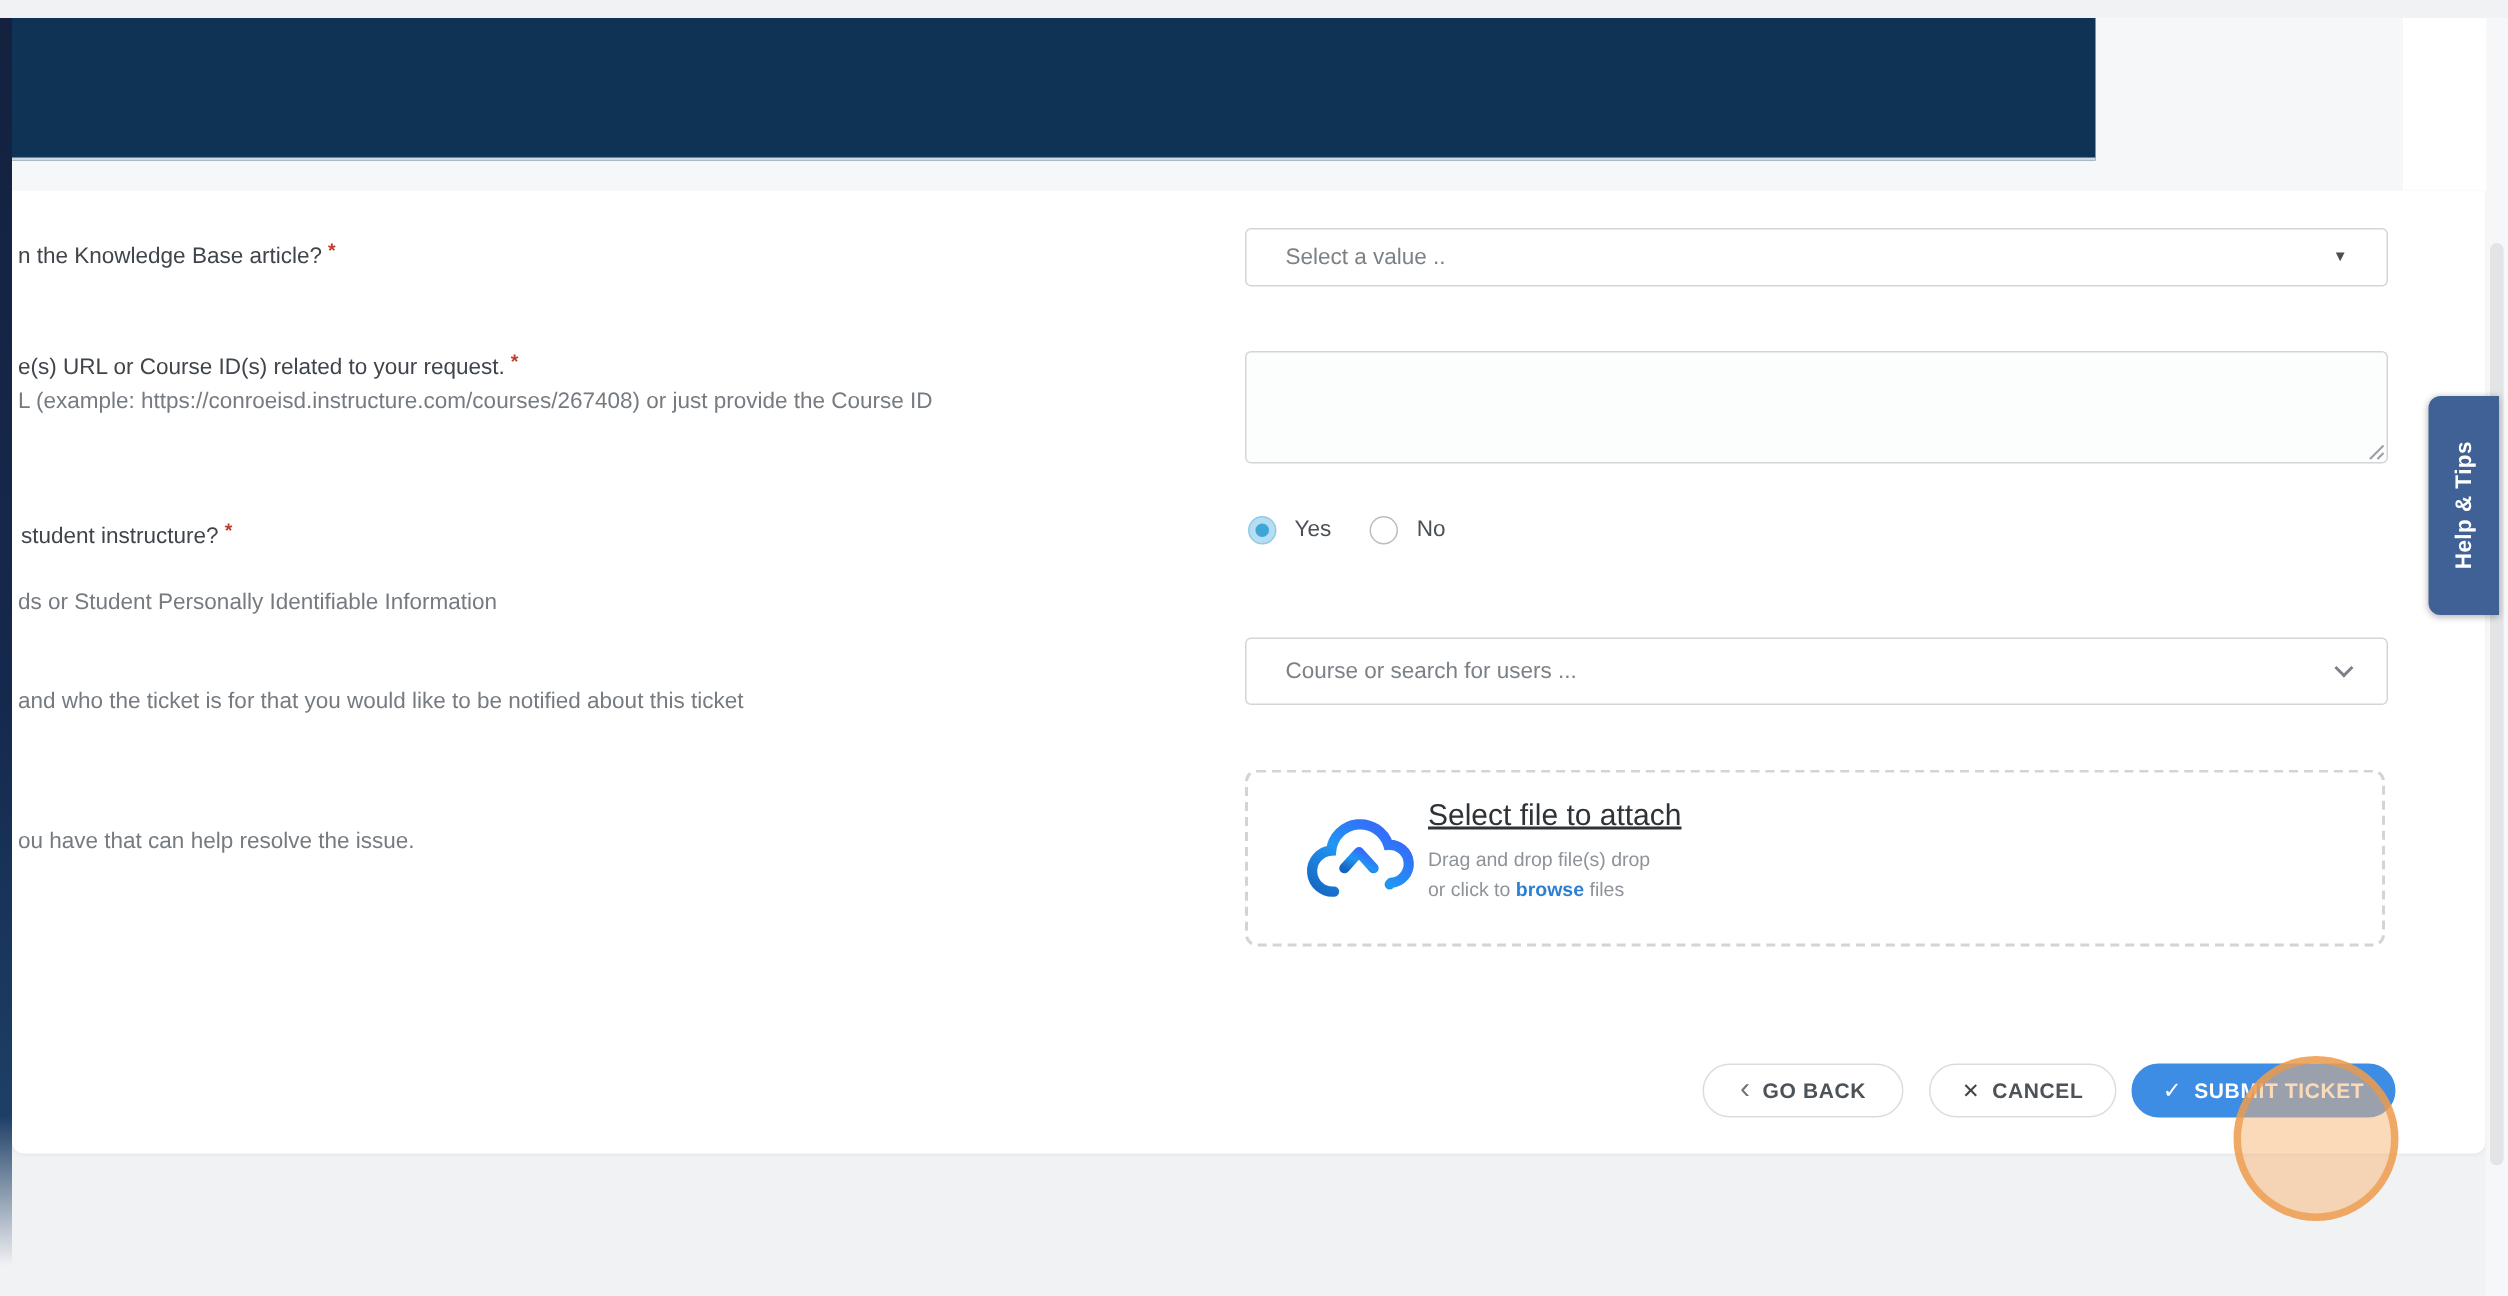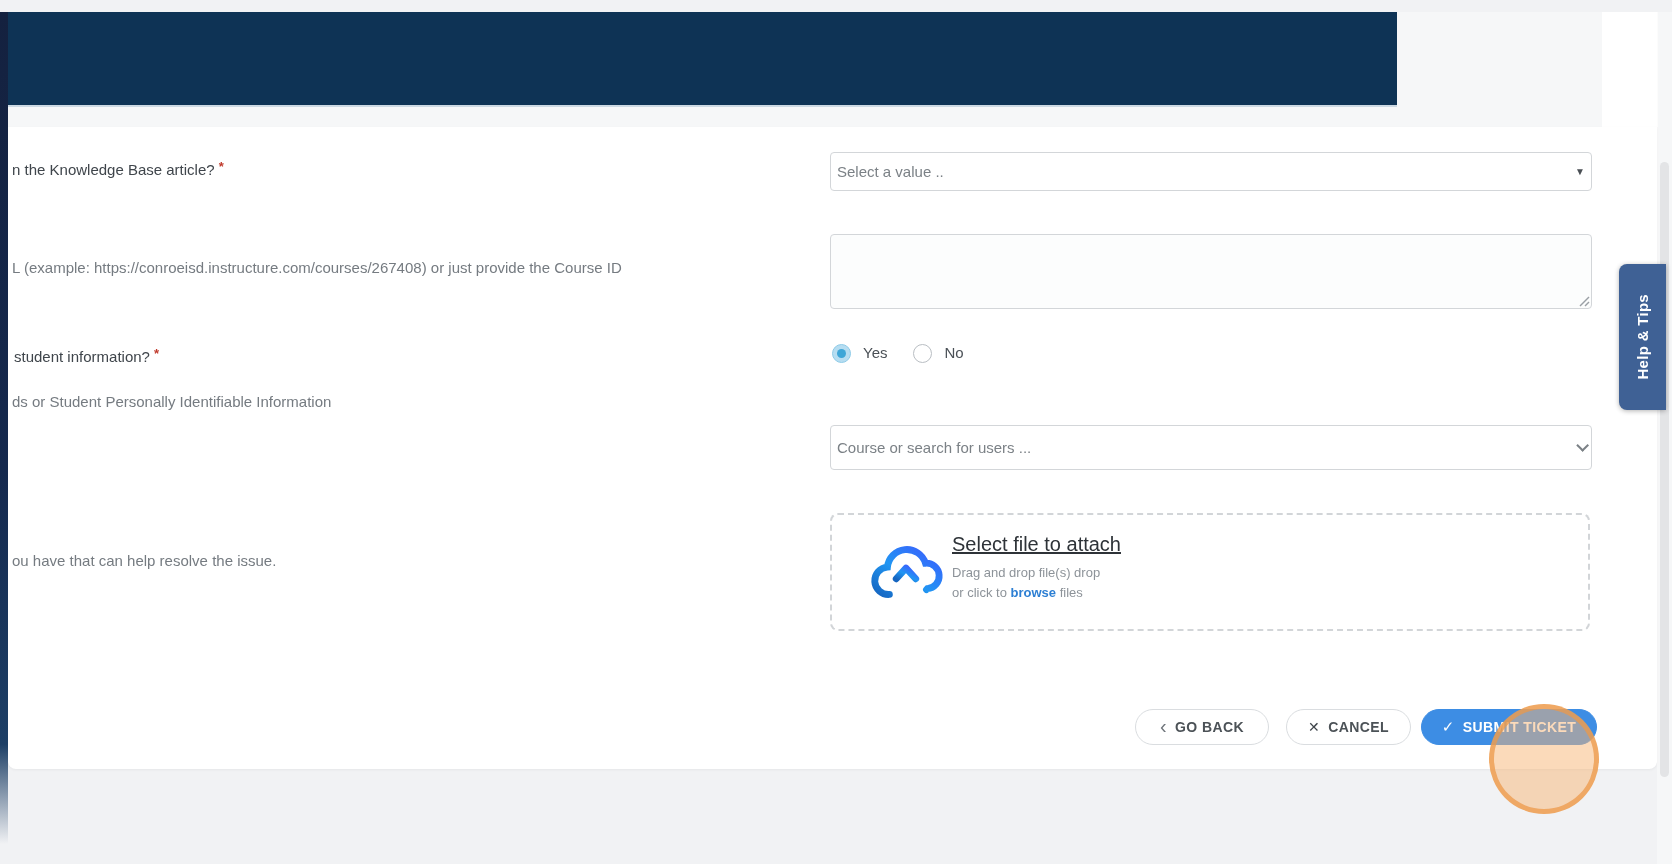--- a/index.html
+++ b/index.html
@@ -24,21 +24,21 @@
   
   .help-tab { position:absolute; left:1619px; top:252px; width:47px; height:146px; background:#3f6195; border-radius:8px 0 0 8px; box-shadow:0 1px 5px rgba(0,0,0,.3); z-index:40; display:flex; align-items:center; justify-content:center; }
   .help-tab span { writing-mode:vertical-rl; transform:rotate(180deg); color:#ffffff; font-size:15px; font-weight:700; letter-spacing:.3px; }
 
   
   .lbl { position:absolute; font-size:15px; color:#3f454b; white-space:nowrap; z-index:5; }
   .lbl .req { color:#c0392b; font-size:13px; vertical-align:4px; margin-left:4px; font-weight:700; }
   .hint { position:absolute; font-size:15px; color:#757b81; white-space:nowrap; z-index:5;text-align:center; }
 
   
-  .select-box { position:absolute; left:830px; width:762px; background:#fff; border:1px solid #d3d6d9; border-radius:4px; display:flex; align-items:center; padding:0 6px; color:#7b8186; font-size:15px; cursor:pointer; }
+  .select-box { position:absolute; left:830px; width:762px; background:#fff; border:1px solid #d3d6d9; border-radius:4px; display:flex; align-items:center; padding:0 26px; color:#7b8186; font-size:15px; cursor:pointer; }
   .select1 { top:140px; height:39px; }
   .select2 { top:413px; height:45px; }
   .caret-down { margin-left:auto; color:#4a4f54; font-size:10px; }
   .chev-down { margin-left:auto; width:9px; height:9px; border-right:2px solid #7b8186; border-bottom:2px solid #7b8186; transform:rotate(45deg) translateY(-3px); }
 
   .txtarea { position:absolute; left:830px; top:222px; width:762px; height:75px; background:#fcfdfd; border:1px solid #d3d6d9; border-radius:4px; resize:none; font-family:"Liberation Sans",sans-serif; font-size:15px; color:#3f454b; padding:8px 12px; }
   .resize-grip { position:absolute; left:1578px; top:283px; width:12px; height:12px; z-index:6; pointer-events:none; }
 
   
   .radio-row { position:absolute; left:832px; top:332px; display:flex; gap:12px; }
@@ -80,40 +80,42 @@
   <div class="navy-header"></div>
   <div class="panel"></div>
   <div class="left-strip"></div>
 
   <div class="lbl" style="left:12px; top:147px;"><span>n the Knowledge Base article?</span><span class="req">*</span></div>
   <div class="select-box select1">
     <span>Select a value ..</span>
     <span class="caret-down">▼</span>
   </div>
 
+  <div class="lbl" style="left:12px; top:221px;"><span>e(s) URL or Course ID(s) related to your request.</span><span class="req">*</span></div>
   <div class="hint" style="left:12px; top:247px;">L (example: https://conroeisd.instructure.com/courses/267408) or just provide the Course ID</div>
   <textarea class="txtarea" aria-label="e(s) URL or Course ID(s) related to your request." style=""></textarea>
   <svg class="resize-grip" viewBox="0 0 12 12">
       <line x1="2" y1="11" x2="11" y2="2" stroke="#9aa0a5" stroke-width="1.4"></line>
       <line x1="7" y1="11" x2="11" y2="7" stroke="#9aa0a5" stroke-width="1.4"></line>
     </svg>
 
-  <div class="lbl" style="left:14px; top:334px;"><span>student information?</span><span class="req">*</span></div>
+  <div class="lbl" style="left:14px; top:334px;"><span>student instructure?</span><span class="req">*</span></div>
   <div class="hint" style="left:12px; top:361px;margin-top:20px;">ds or Student Personally Identifiable Information</div>
   <div class="radio-row">
     <span class="radio sel"></span>
     <span class="radio-lbl">Yes</span>
     <span class="radio unsel"></span>
     <span class="radio-lbl">No</span>
   </div>
 
   <div class="select-box select2">
     <span>Course or search for users ...</span>
     <span class="chev-down"></span>
   </div>
+  <div class="hint" style="left:12px; top:447px;">and who the ticket is for that you would like to be notified about this ticket</div>
 
   <div class="hint" style="left:12px; top:540px;">ou have that can help resolve the issue.</div>
   <div class="attach-box">
     <svg class="attach-cloud" width="78" height="70" viewBox="0 0 80 70">
       <defs>
         <linearGradient id="cg" x1="0" y1="1" x2="1" y2="0">
           <stop offset="0" stop-color="#1565c0"></stop>
           <stop offset="0.45" stop-color="#2196f3"></stop>
           <stop offset="1" stop-color="#3d5afe"></stop>
         </linearGradient>

